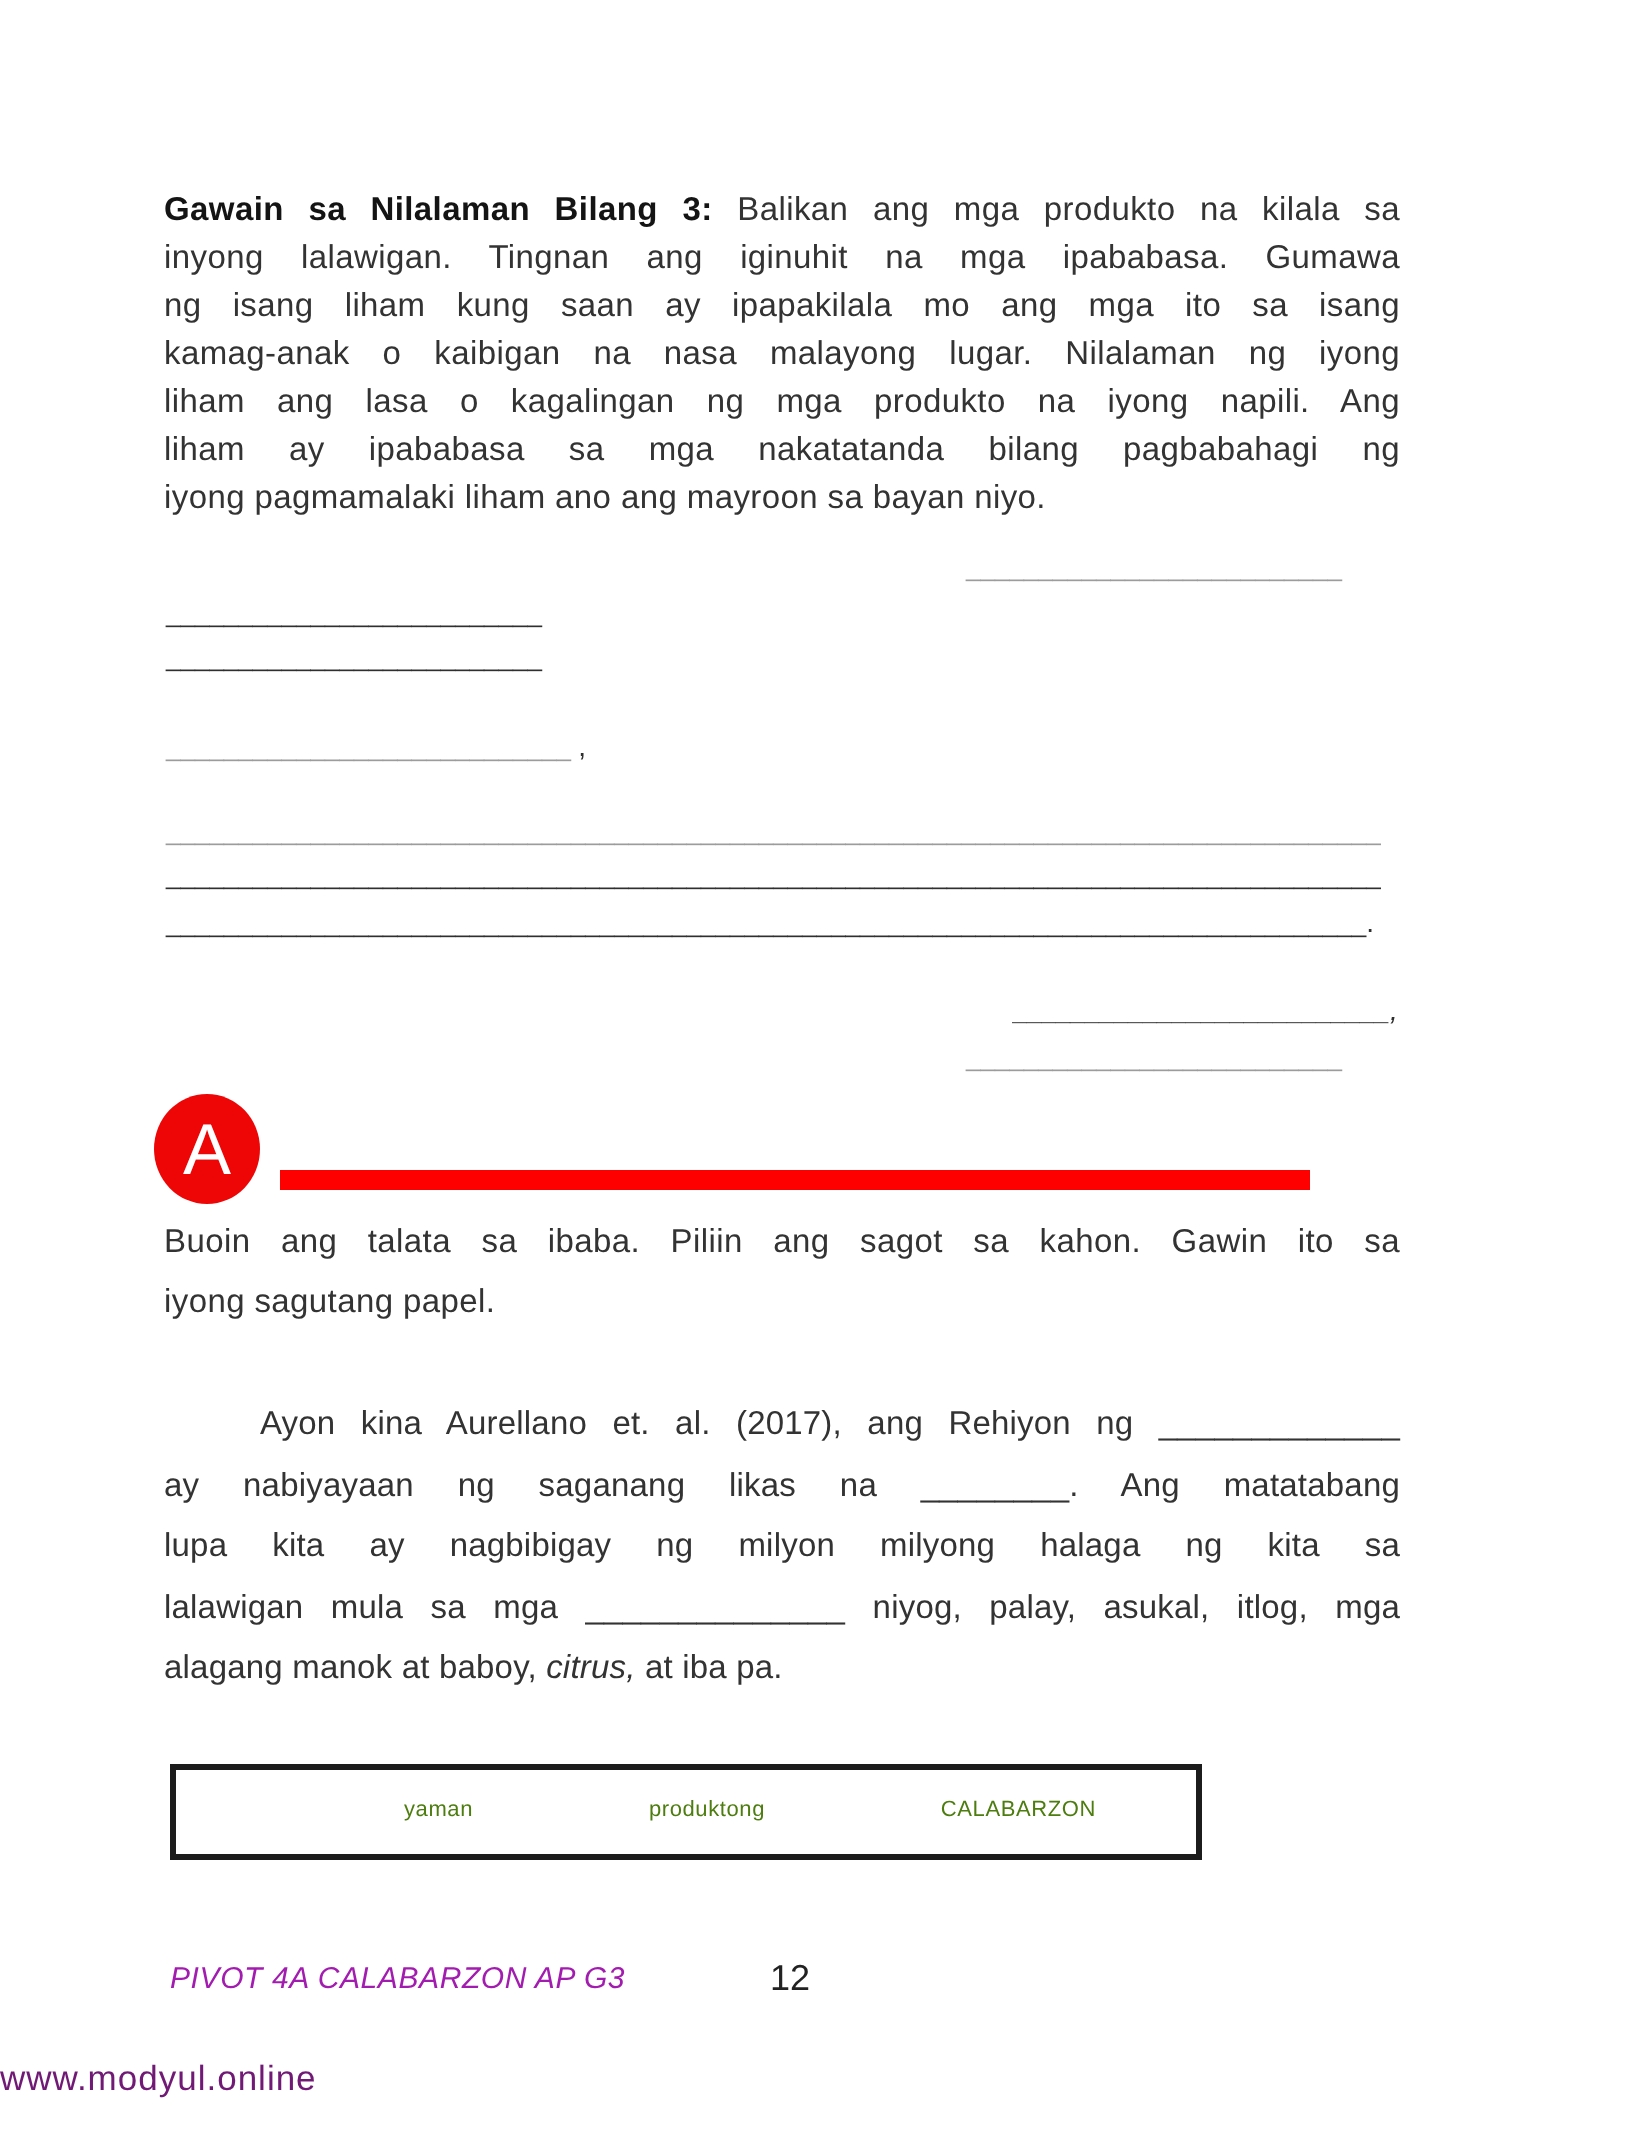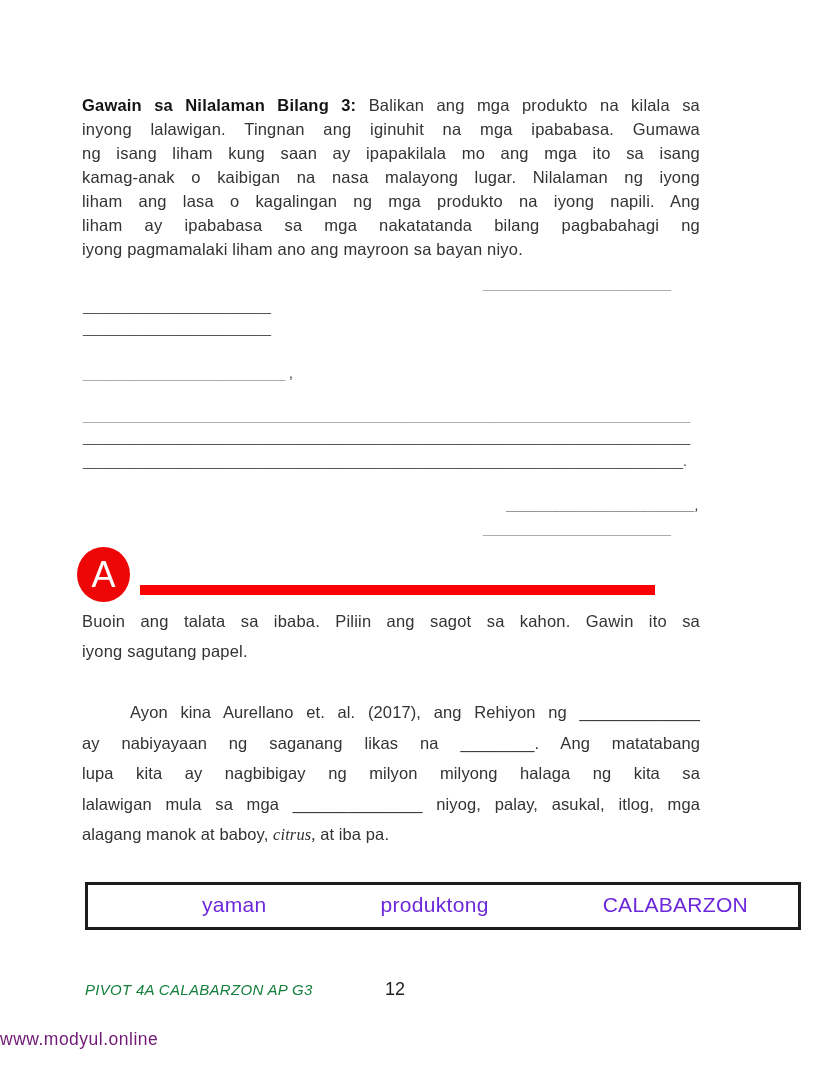--- a/index.html
+++ b/index.html
@@ -10,21 +10,21 @@
   .para { position:absolute; left:82px; width:618px; }
   .jline { text-align:justify; text-align-last:justify; }
   .jline.last { text-align:justify; text-align-last:left; }
 
   #activity3 { top:93px; font-size:16.5px; line-height:24px; letter-spacing:0.2px; }
   #activity3 .bold { font-weight:700; color:#141414; }
 
   #instructionA { top:607px; font-size:16.5px; line-height:29.5px; letter-spacing:0.2px; }
   #cloze { top:697px; font-size:16.5px; line-height:30.5px; letter-spacing:0.1px; }
   #cloze .indent { padding-left:48px; }
-  .italic { font-style:italic;font-family:Liberation Serif, serif; }
+  .italic { font-style:italic; }
 
   .blank { position:absolute; font-size:13px; white-space:nowrap; }
   .blank .punct { color:#2f2f2f; font-size:14px; }
   .ln-gray { color:#9c9c9c; }
   .ln-dark { color:#2f2f2f; }
   #blank-date      { left:483px; top:276px; }
   #blank-recip1    { left:83px;  top:299px; }
   #blank-recip2    { left:83px;  top:321px; }
   #blank-salut     { left:83px;  top:365px; }
   #blank-body1     { left:83px;  top:408px; }
@@ -35,29 +35,29 @@
 
   .badge-circle {
     position:absolute; left:77px; top:547px; width:53px; height:55px;
     background:#ee0606; border-radius:50%;
     display:flex; align-items:center; justify-content:center;
     color:#ffffff; font-size:36px; line-height:1;
   }
   .red-bar { position:absolute; left:140px; top:585px; width:515px; height:10px; background:#fe0000; }
 
   .word-bank {
-    position:absolute; left:85px; top:882px; width:716px; height:48px;
+    position:absolute; left:85px; top:882px; width:516px; height:48px;
     border:3px solid #1c1c1c; box-sizing:border-box;
     display:flex; align-items:center; justify-content:space-between;
-    padding:0 50px 3px 114px; font-size:21px; letter-spacing:0.3px; color:#6d28d9;
+    padding:0 50px 3px 114px; font-size:11px; letter-spacing:0.3px; color:#4d7c0f;
   }
 
   .footer-code {
     position:absolute; left:85px; top:981px; font-style:italic;
-    font-size:15px; letter-spacing:0.3px; color:#15803d;
+    font-size:15px; letter-spacing:0.3px; color:#a21caf;
   }
   .page-number { position:absolute; left:385px; top:979px; font-size:18px; color:#222222; }
   .watermark {
     position:absolute; left:0; right:0; top:1029px; text-align:left;
     font-size:17.5px; letter-spacing:0.5px; color:#701a75;
   }
 </style>
 </head>
 <body>
 

